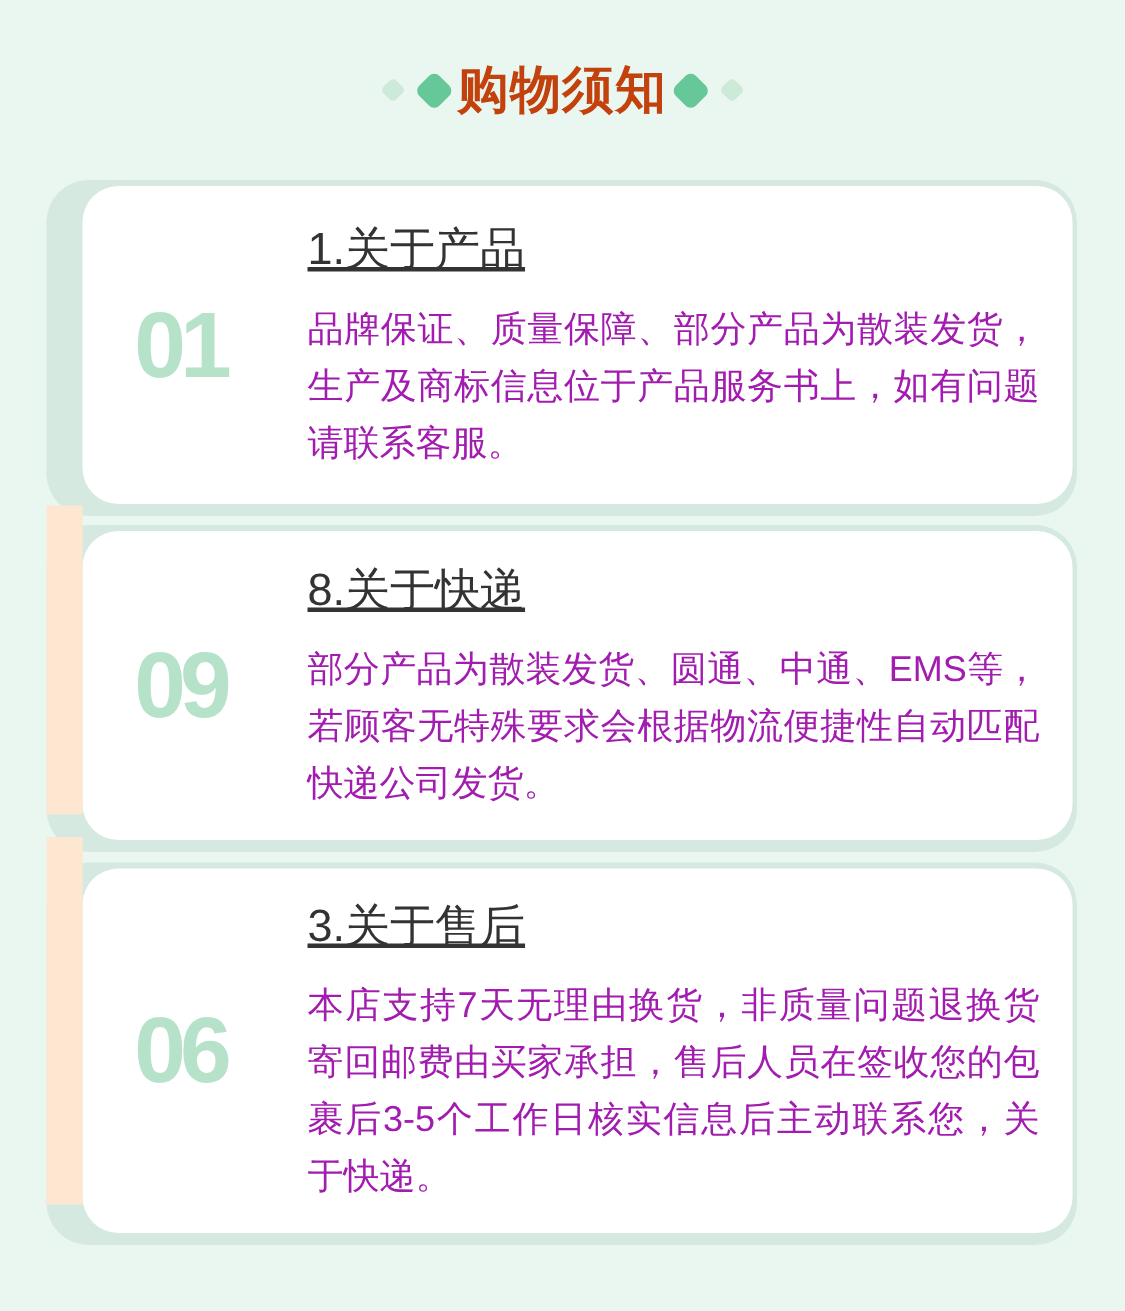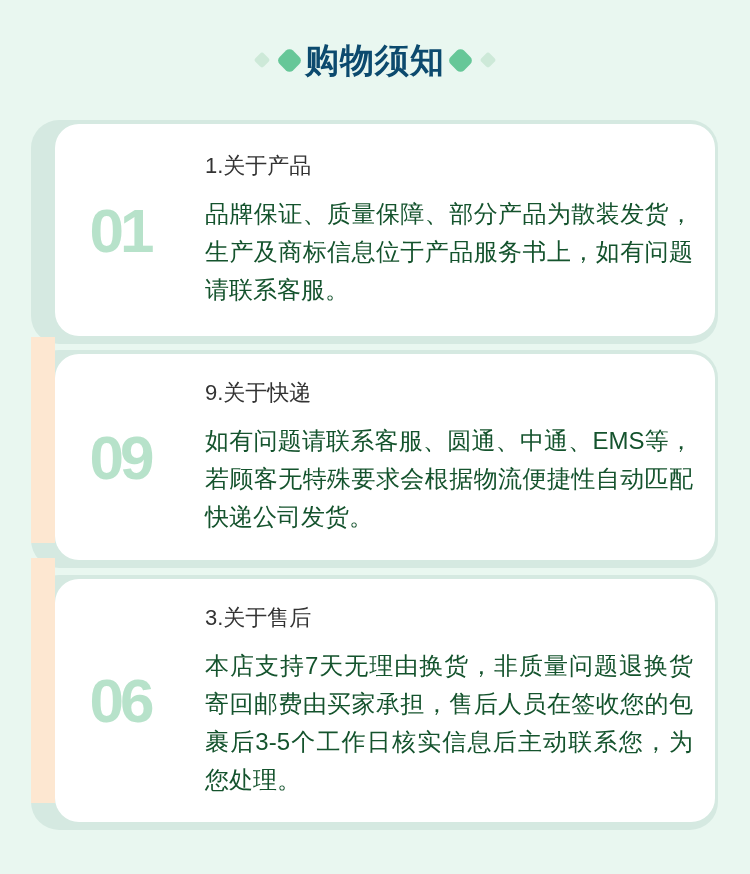--- a/index.html
+++ b/index.html
@@ -16,21 +16,21 @@
     position: absolute;
     top: 40px; left: 0; right: 0;
     height: 40px;
     display: flex;
     align-items: center;
     justify-content: center;
   }
   .page-title {
     font-size: 34px;
     font-weight: bold;
-    color: #0c4a6e;
+    color: #c2410c;
     letter-spacing: 1px;
     margin: 0 0;
     line-height: 40px;
   }
   .diamond { transform: rotate(45deg); flex-shrink: 0; }
   .diamond-small {
     width: 12px; height: 12px;
     border-radius: 3px;
     background: #cde9d8;
     margin: 0 6px;
@@ -79,29 +79,30 @@
     font-weight: bold;
     letter-spacing: -4px;
     color: #b7e2ca;
   }
   .card-content {
     flex: 1;
     padding: 0 22px 0 20px;
   }
   .card-title {
     margin: 0 0 14px 0;
-    font-size: 22px;
+    font-size: 30px;
     font-weight: normal;
     color: #333333;
+    text-decoration: underline;
   }
   .card-body {
     margin: 0;
     font-size: 24px;
     line-height: 38px;
-    color: #14532d;
+    color: #a21caf;
     text-align: justify;
   }
 </style>
 </head>
 <body>
 
 <div class="page">
 
   <div class="header">
     <span class="diamond diamond-small"></span>
@@ -118,32 +119,32 @@
         <h3 class="card-title">1.关于产品</h3>
         <p class="card-body">品牌保证、质量保障、部分产品为散装发货，生产及商标信息位于产品服务书上，如有问题请联系客服。</p>
       </div>
     </div>
   </div>
 
   <div class="card card-2">
     <div class="card-inner">
       <div class="card-number">09</div>
       <div class="card-content">
-        <h3 class="card-title">9.关于快递</h3>
-        <p class="card-body">如有问题请联系客服、圆通、中通、EMS等，若顾客无特殊要求会根据物流便捷性自动匹配快递公司发货。</p>
+        <h3 class="card-title">8.关于快递</h3>
+        <p class="card-body">部分产品为散装发货、圆通、中通、EMS等，若顾客无特殊要求会根据物流便捷性自动匹配快递公司发货。</p>
       </div>
     </div>
   </div>
 
   <div class="card card-3">
     <div class="card-inner">
       <div class="card-number">06</div>
       <div class="card-content">
         <h3 class="card-title">3.关于售后</h3>
-        <p class="card-body">本店支持7天无理由换货，非质量问题退换货寄回邮费由买家承担，售后人员在签收您的包裹后3-5个工作日核实信息后主动联系您，为您处理。</p>
+        <p class="card-body">本店支持7天无理由换货，非质量问题退换货寄回邮费由买家承担，售后人员在签收您的包裹后3-5个工作日核实信息后主动联系您，关于快递。</p>
       </div>
     </div>
   </div>
 
   <div class="ribbon ribbon-1"></div>
   <div class="ribbon ribbon-2"></div>
 
 </div>
 
 </body></html>

